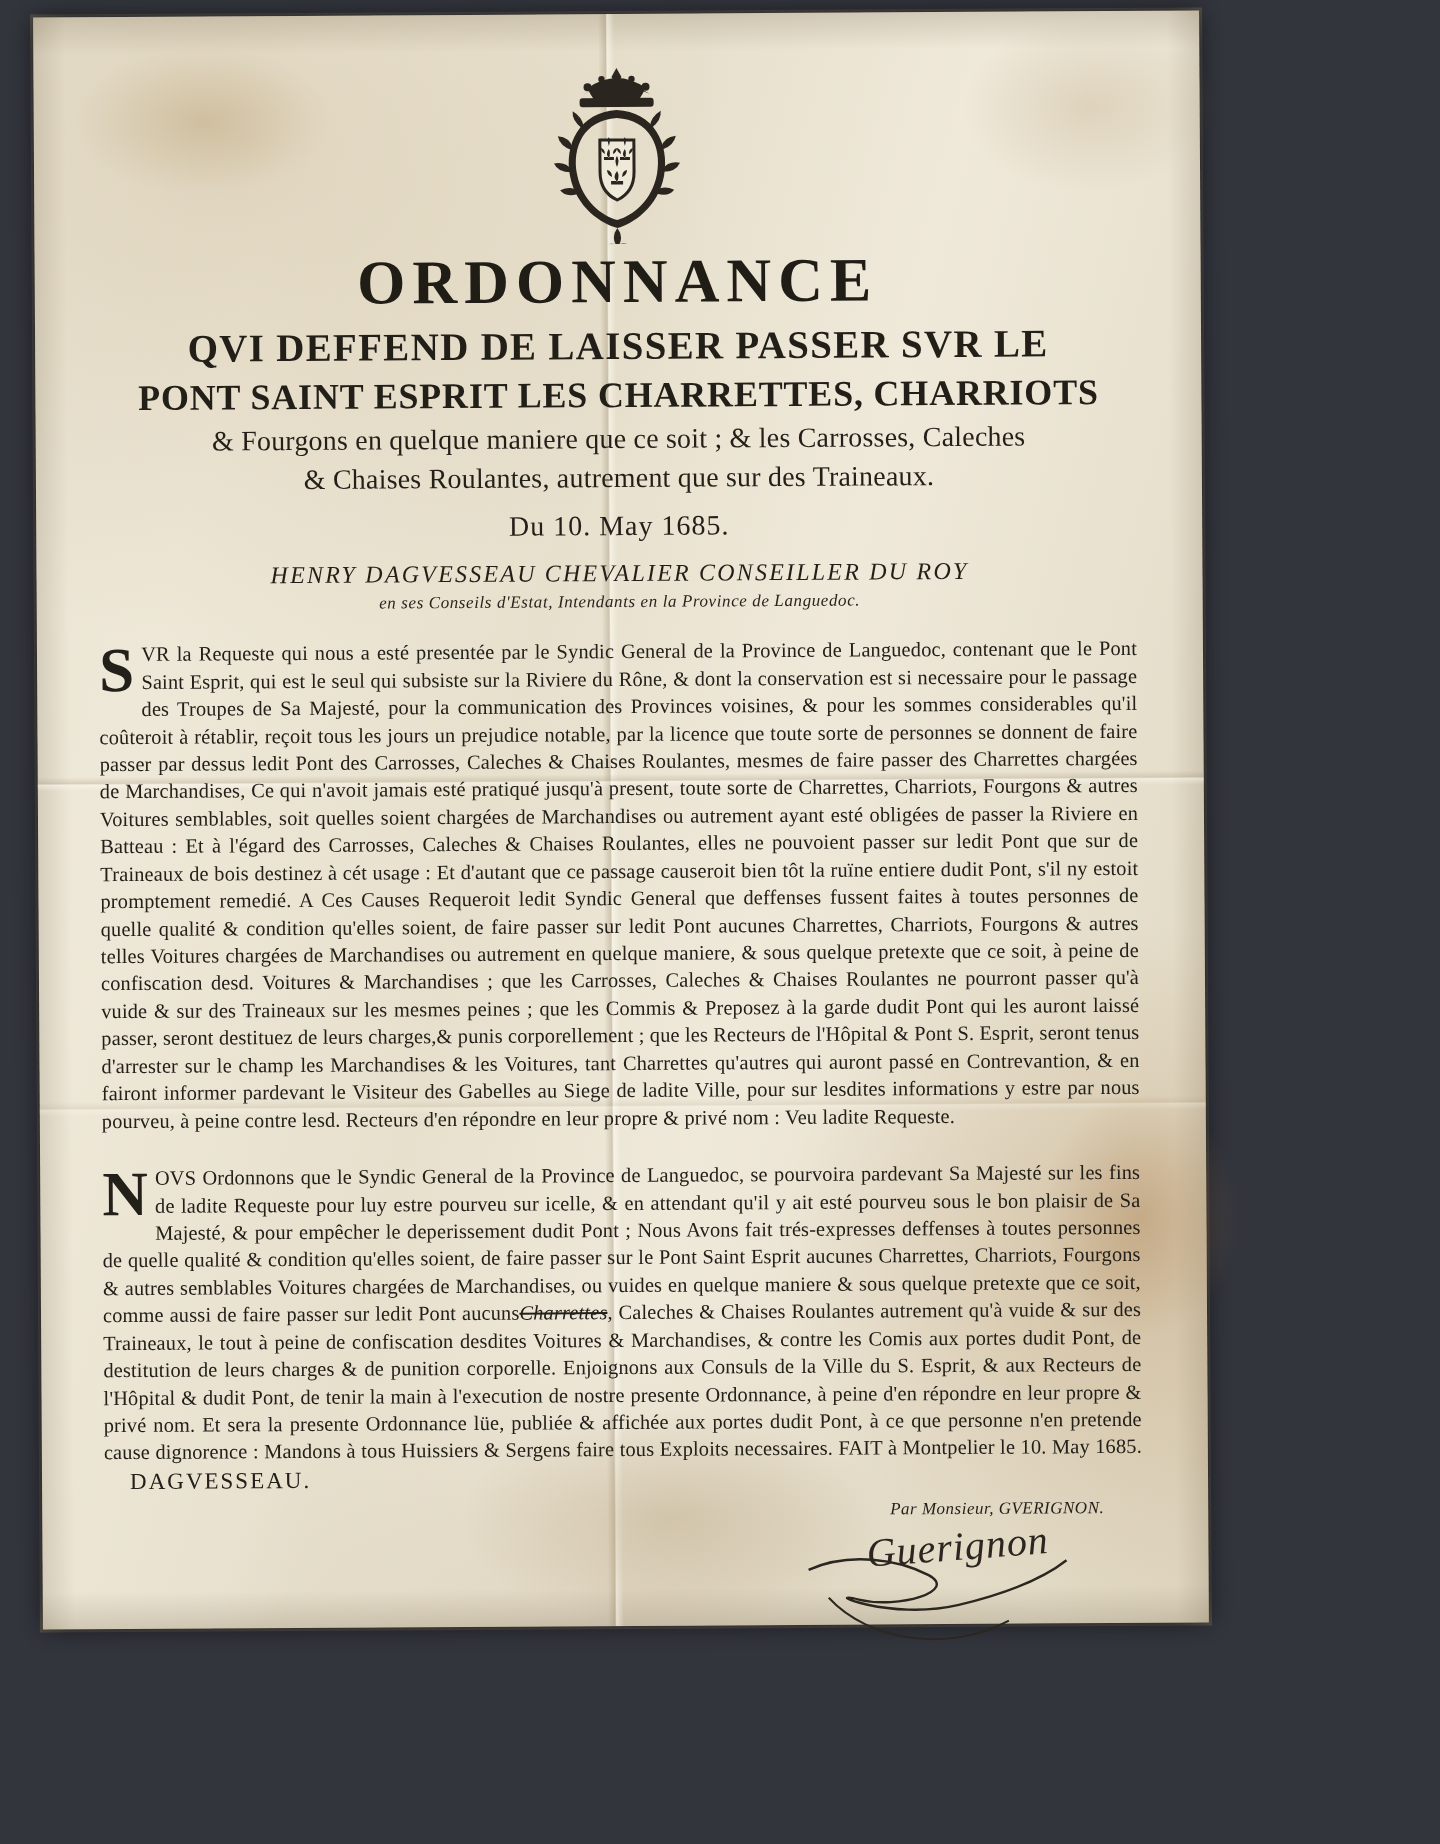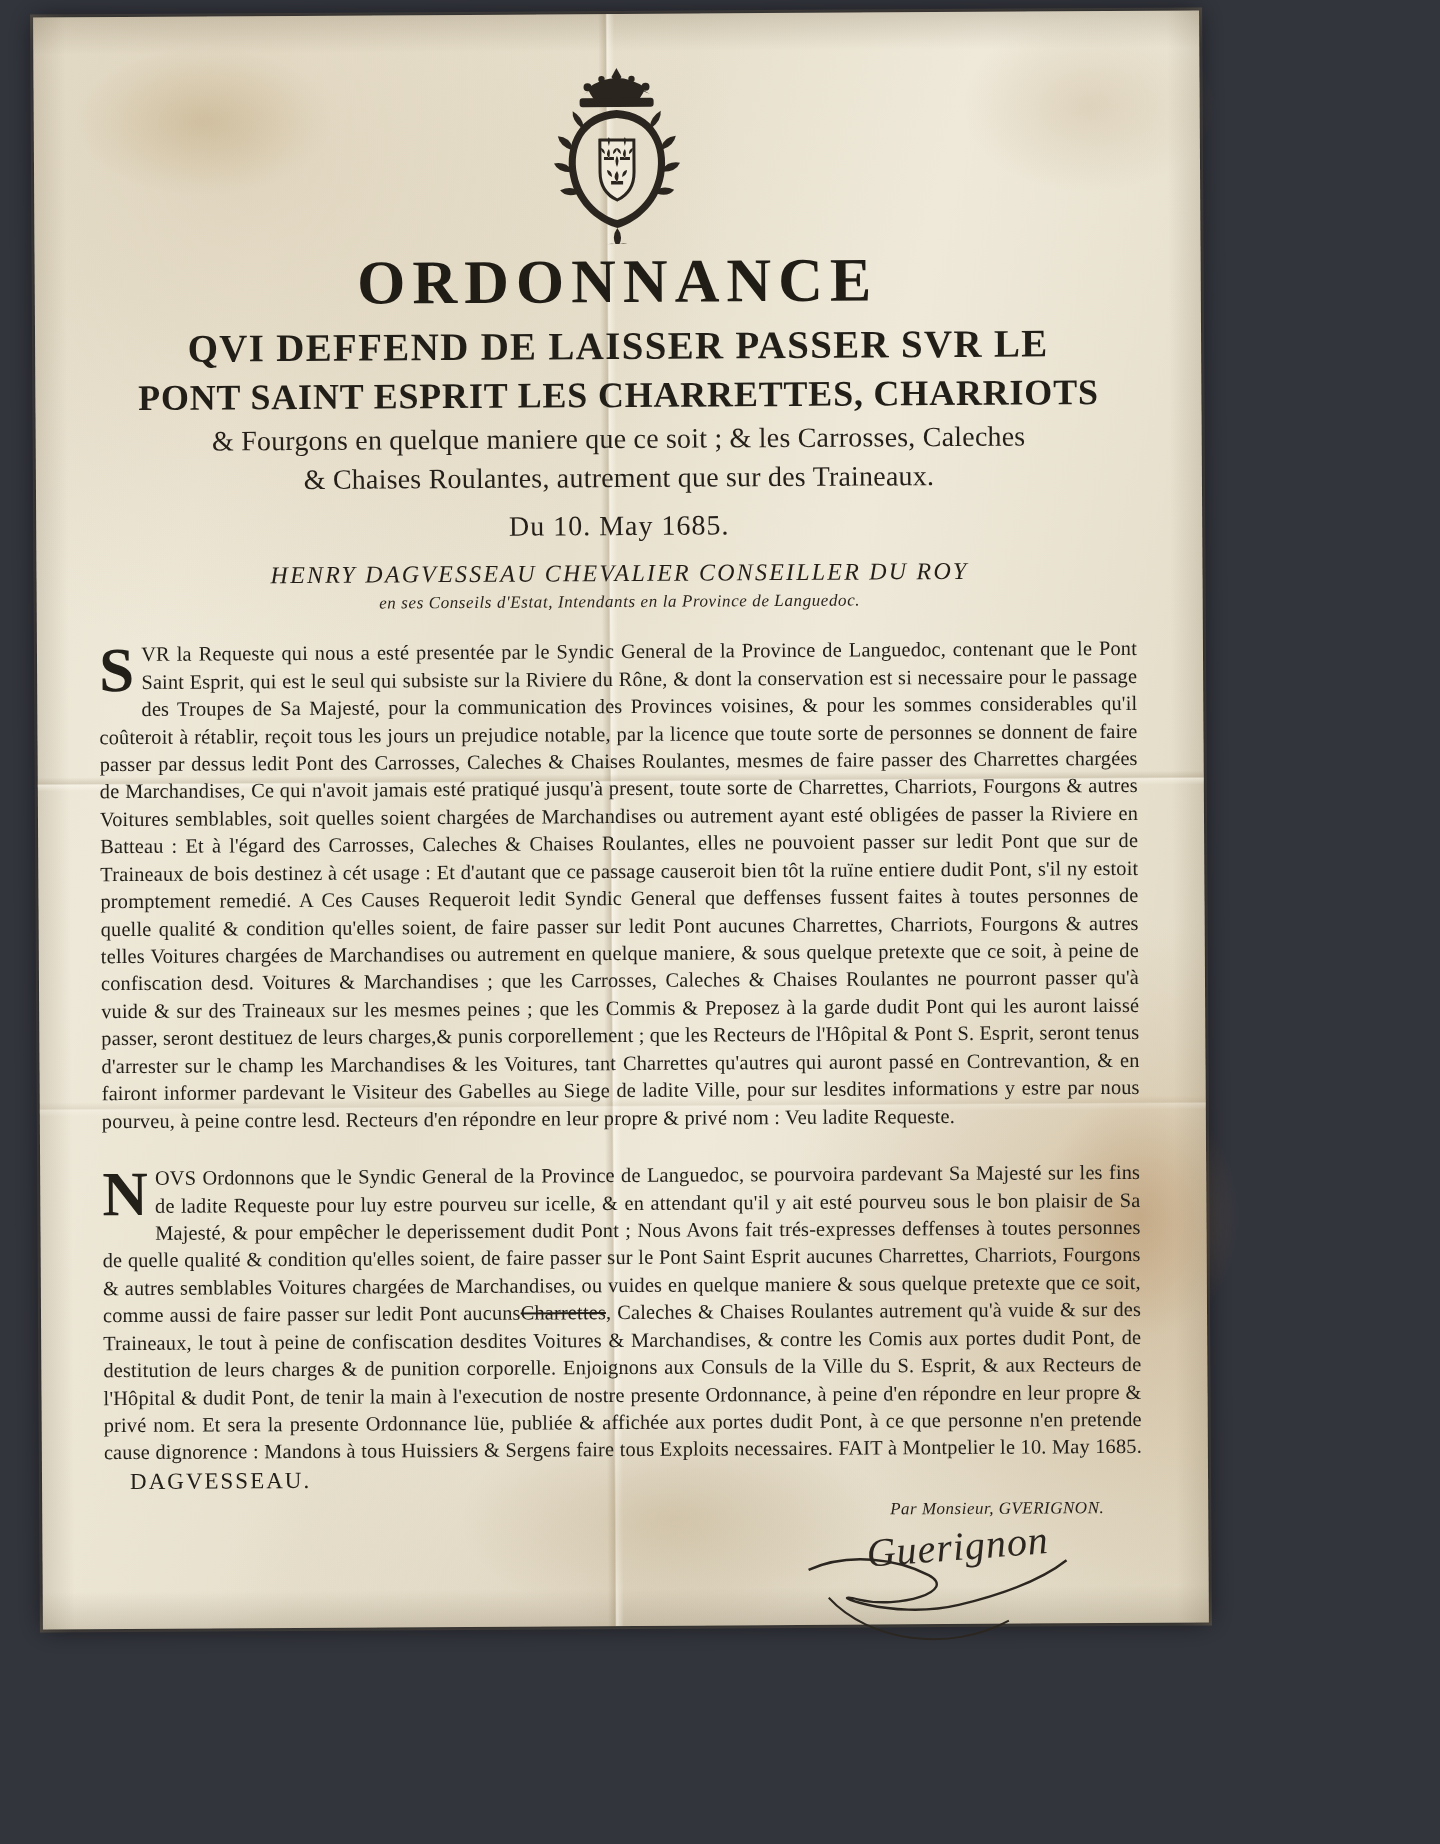--- a/index.html
+++ b/index.html
@@ -153,21 +153,21 @@
 
   .dropcap {
     float: left;
     font-size: 63px;
     line-height: 0.82;
     padding: 4px 7px 0 0;
     font-weight: 700;
     font-family: "Liberation Serif", serif;
   }
 
-  .strike { text-decoration: line-through; }
+  .strike { text-decoration: line-through; font-style: italic; }
   .sc { font-variant: small-caps; letter-spacing: 0.6px; }
 
   .parmonsieur {
     text-align: right;
     font-style: italic;
     font-size: 17px;
     margin: 6px 104px 0 0;
     letter-spacing: 0.5px;
   }
   .sign-wrap {

